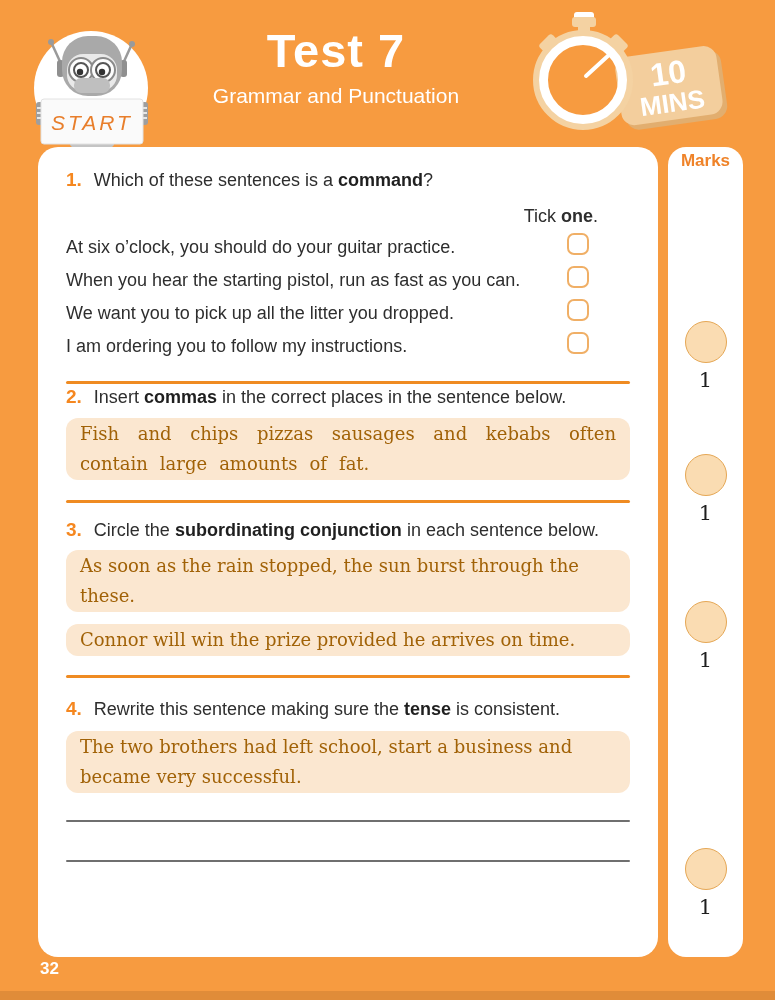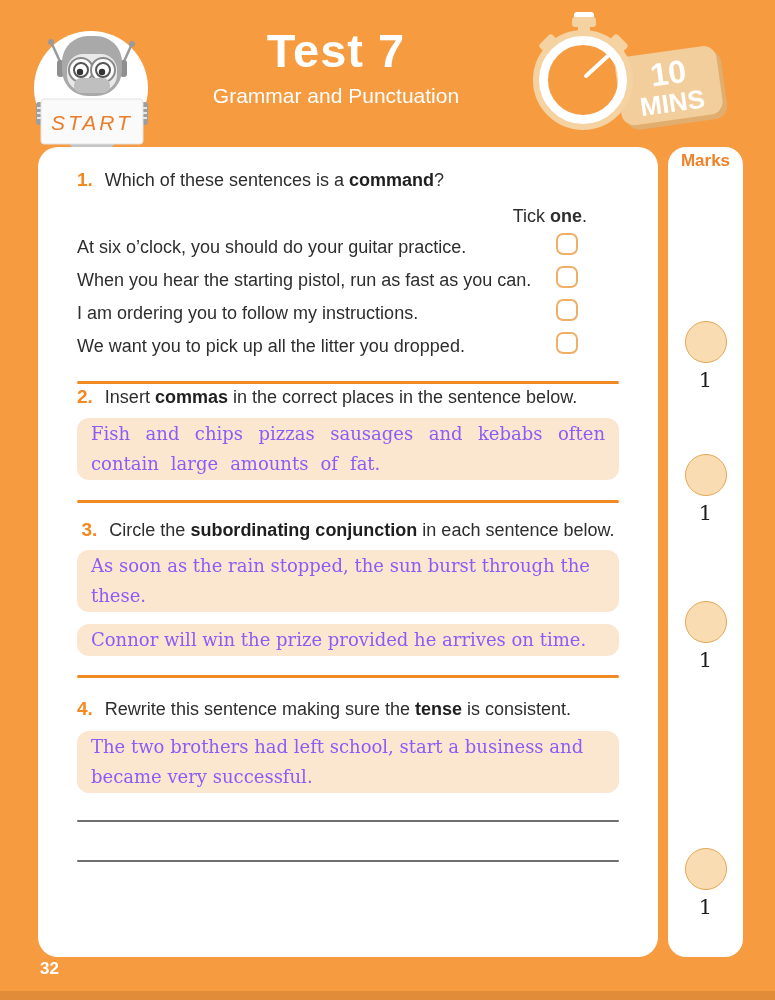--- a/index.html
+++ b/index.html
@@ -15,46 +15,46 @@
   .header { position:absolute; left:0; top:0; width:775px; height:147px; }
   .mascot { position:absolute; left:25px; top:12px; width:135px; height:140px; }
   .titles { position:absolute; left:146px; top:26px; width:380px; text-align:center; color:#FFFFFF; }
   .titles h1 { margin:0; font-size:47px; line-height:50px; font-weight:bold; letter-spacing:1px; }
   .subtitle { margin-top:8px; font-size:21px; font-weight:normal; }
   .timer { position:absolute; left:520px; top:6px; width:250px; height:136px; }
 
   
   .card {
     position:absolute; left:38px; top:147px; width:620px; height:810px;
-    background:#FFFFFF; border-radius:20px; padding:14px 39px;
+    background:#FFFFFF; border-radius:20px; padding:14px 28px;
   }
   .prompt { margin:0; font-size:18px; line-height:26px; }
   .qnum { color:#F5871F; font-weight:bold; margin-right:12px; font-size:19px; }
   .prompt b { font-weight:bold; color:#1F1F1F; }
 
   .q1-prompt { margin-top:6px; }
   .tick-line { margin-top:10px; font-size:18px; line-height:26px; text-align:right; padding-right:32px; }
   .options { margin-top:2px; }
   .option { display:flex; align-items:center; height:33px; font-size:18px; }
   .option .opt-text { flex:1; }
   .checkbox {
     width:22px; height:22px; border:2px solid #F0AF66; border-radius:7px;
     background:#FFFFFF; margin-right:41px; position:relative; top:-4px; flex:0 0 auto;
   }
 
   .divider { height:3px; background:#EF8B22; border-radius:2px; }
   .d1 { margin-top:18px; } .d2 { margin-top:20px; } .d3 { margin-top:19px; }
 
   .q2-prompt { }
-  .q3-prompt { margin-top:14px;text-align:center; }
+  .q3-prompt { margin-top:14px; }
   .q4-prompt { margin-top:18px; }
 
   .sentence-box {
     background:#FBE7D0; border-radius:12px; padding:1px 14px;
-    font-family:"DejaVu Serif", serif; font-size:18px; line-height:30px; color:#8b5cf6;
+    font-family:"DejaVu Serif", serif; font-size:18px; line-height:30px; color:#a16207;
   }
   .q2-box { margin-top:8px; text-align:justify; word-spacing:0.35em; }
   .q3-box1 { margin-top:7px; }
   .q3-box2 { margin-top:12px; }
   .q4-box { margin-top:9px; }
 
   .answer-line { height:2px; background:#6F6F6F; border-radius:1px; }
   .al1 { margin-top:27px; } .al2 { margin-top:38px; }
 
   
@@ -160,25 +160,25 @@
   <div class="options">
     <div class="option">
       <span class="opt-text">At six o’clock, you should do your guitar practice.</span>
       <span class="checkbox"></span>
     </div>
     <div class="option">
       <span class="opt-text">When you hear the starting pistol, run as fast as you can.</span>
       <span class="checkbox"></span>
     </div>
     <div class="option">
+      <span class="opt-text">We want you to pick up all the litter you dropped.</span>
+      <span class="checkbox"></span>
+    </div>
+    <div class="option">
       <span class="opt-text">I am ordering you to follow my instructions.</span>
-      <span class="checkbox"></span>
-    </div>
-    <div class="option">
-      <span class="opt-text">We want you to pick up all the litter you dropped.</span>
       <span class="checkbox"></span>
     </div>
   </div>
 
   <div class="divider d1"></div>
 
   <p class="prompt q2-prompt"><span class="qnum">2.</span><span>Insert </span><b>commas</b><span> in the correct places in the sentence below.</span></p>
 
   <div class="sentence-box q2-box">Fish and chips pizzas sausages and kebabs often contain large amounts of fat.</div>
 

